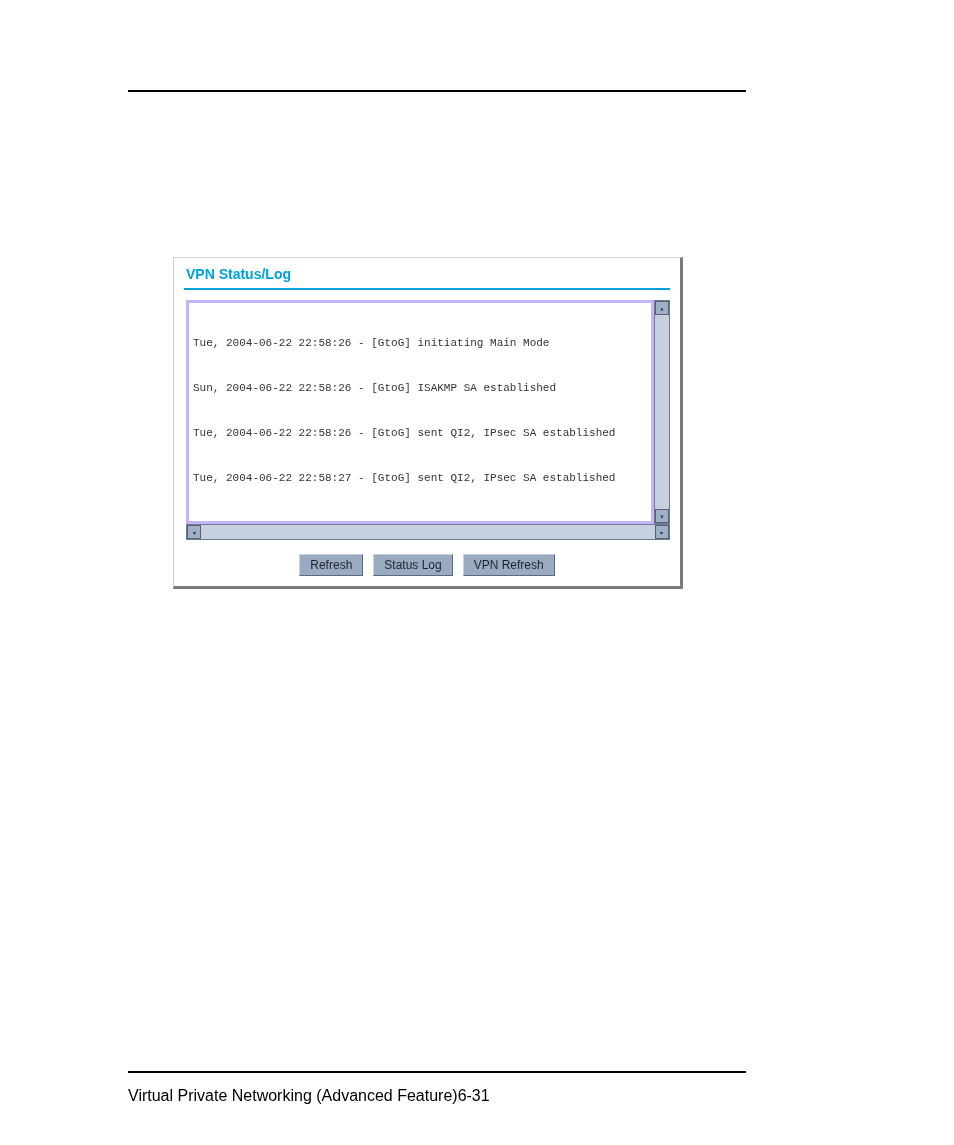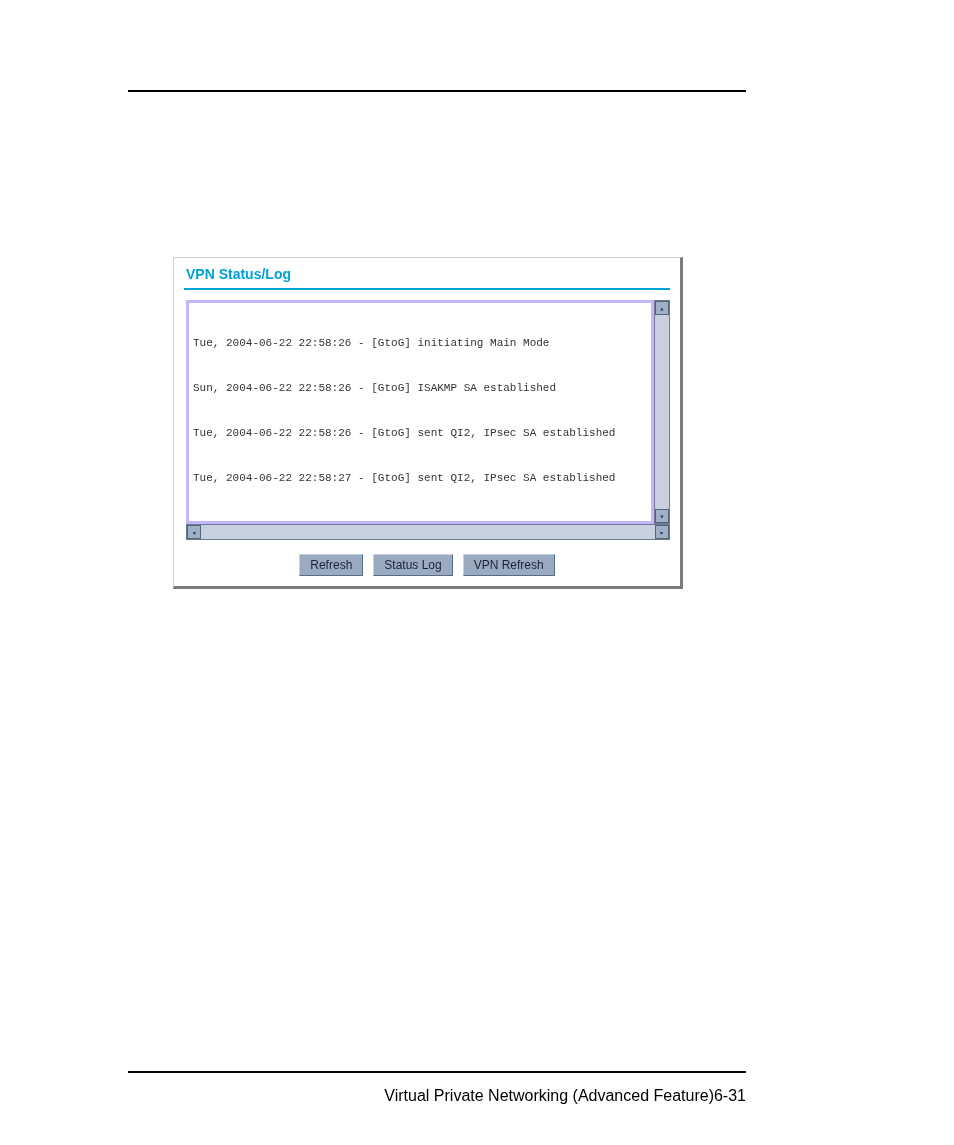--- a/index.html
+++ b/index.html
@@ -121,21 +121,21 @@
     position: absolute;
     left: 80px; right: 80px;
     bottom: 72px;
     border-top: 2px solid #000;
   }
   .footer {
     position: absolute;
     left: 80px; right: 80px;
     bottom: 40px;
     display: flex;
-    justify-content: flex-end;
+    justify-content: flex-start;
     font-size: 16px;
   }
 </style>
 </head>
 <body>
 
 <div class="page">
   <div class="top-rule"></div>
 
   <div class="panel-frame">

